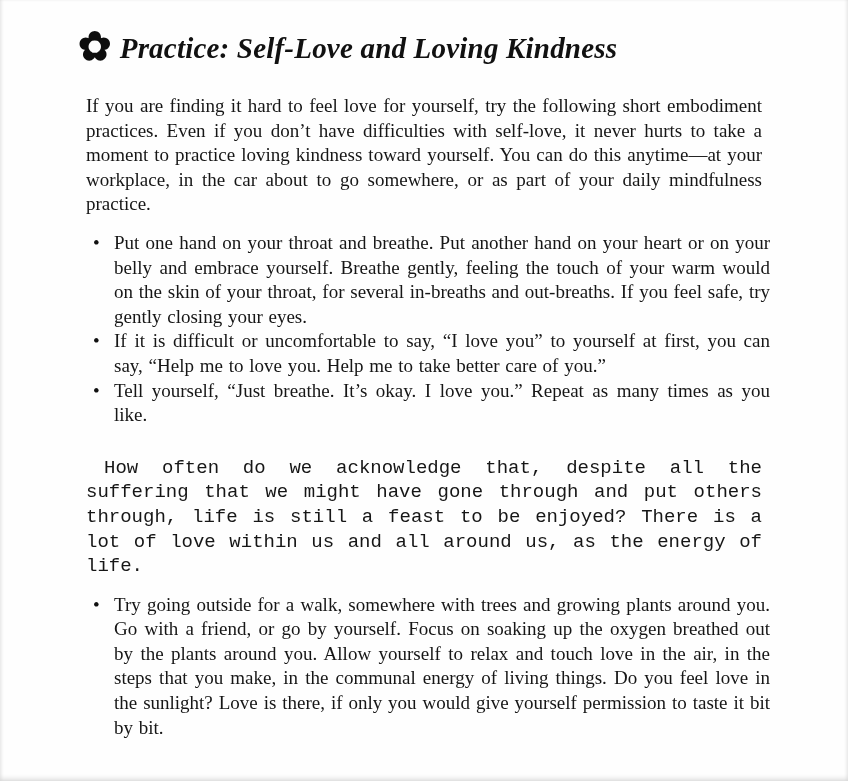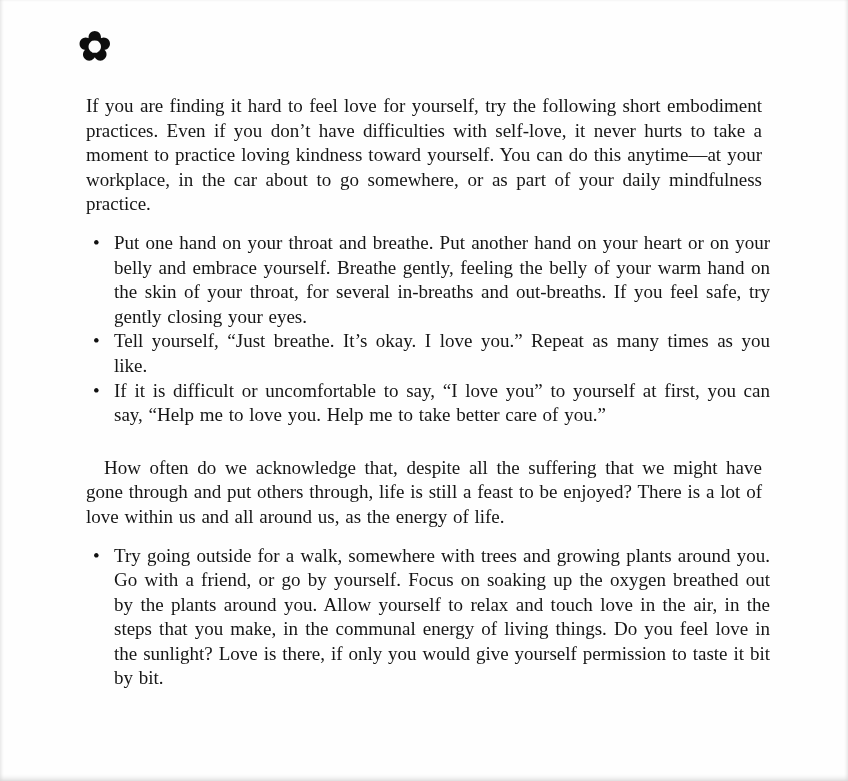--- a/index.html
+++ b/index.html
@@ -41,20 +41,21 @@
   }
   .para {
     margin: 8px;
     font-size: 19px;
     line-height: 24.6px;
     text-align: justify;
     word-spacing: 1px;
   }
   .para.indent-first {
     text-indent: 18px;
+    font-family: Liberation Mono, monospace;
   }
   ul.bullets {
     margin: 14px 0 16px 0;
     padding: 0 0 0 36px;
     list-style: none;
   }
   ul.bullets li {
     position: relative;
     font-size: 19px;
     line-height: 24.6px;
@@ -73,28 +74,29 @@
     height: 4px;
   }
 </style>
 </head>
 <body>
 
 <div class="page">
 
   <h1 class="heading">
     <span class="ornament">✿</span>
+    <span class="heading-text">Practice: Self-Love and Loving Kindness</span>
   </h1>
 
   <p class="para">If you are finding it hard to feel love for yourself, try the following short embodiment practices. Even if you don’t have difficulties with self-love, it never hurts to take a moment to practice loving kindness toward yourself. You can do this anytime—at your workplace, in the car about to go somewhere, or as part of your daily mindfulness practice.</p>
 
   <ul class="bullets">
-    <li>Put one hand on your throat and breathe. Put another hand on your heart or on your belly and embrace yourself. Breathe gently, feeling the belly of your warm hand on the skin of your throat, for several in-breaths and out-breaths. If you feel safe, try gently closing your eyes.</li>
+    <li>Put one hand on your throat and breathe. Put another hand on your heart or on your belly and embrace yourself. Breathe gently, feeling the touch of your warm would on the skin of your throat, for several in-breaths and out-breaths. If you feel safe, try gently closing your eyes.</li>
+    <li>If it is difficult or uncomfortable to say, “I love you” to yourself at first, you can say, “Help me to love you. Help me to take better care of you.”</li>
     <li>Tell yourself, “Just breathe. It’s okay. I love you.” Repeat as many times as you like.</li>
-    <li>If it is difficult or uncomfortable to say, “I love you” to yourself at first, you can say, “Help me to love you. Help me to take better care of you.”</li>
   </ul>
 
   <div class="spacer-mid"></div>
 
   <p class="para indent-first">How often do we acknowledge that, despite all the suffering that we might have gone through and put others through, life is still a feast to be enjoyed? There is a lot of love within us and all around us, as the energy of life.</p>
 
   <ul class="bullets">
     <li>Try going outside for a walk, somewhere with trees and growing plants around you. Go with a friend, or go by yourself. Focus on soaking up the oxygen breathed out by the plants around you. Allow yourself to relax and touch love in the air, in the steps that you make, in the communal energy of living things. Do you feel love in the sunlight? Love is there, if only you would give yourself permission to taste it bit by bit.</li>
   </ul>
 

